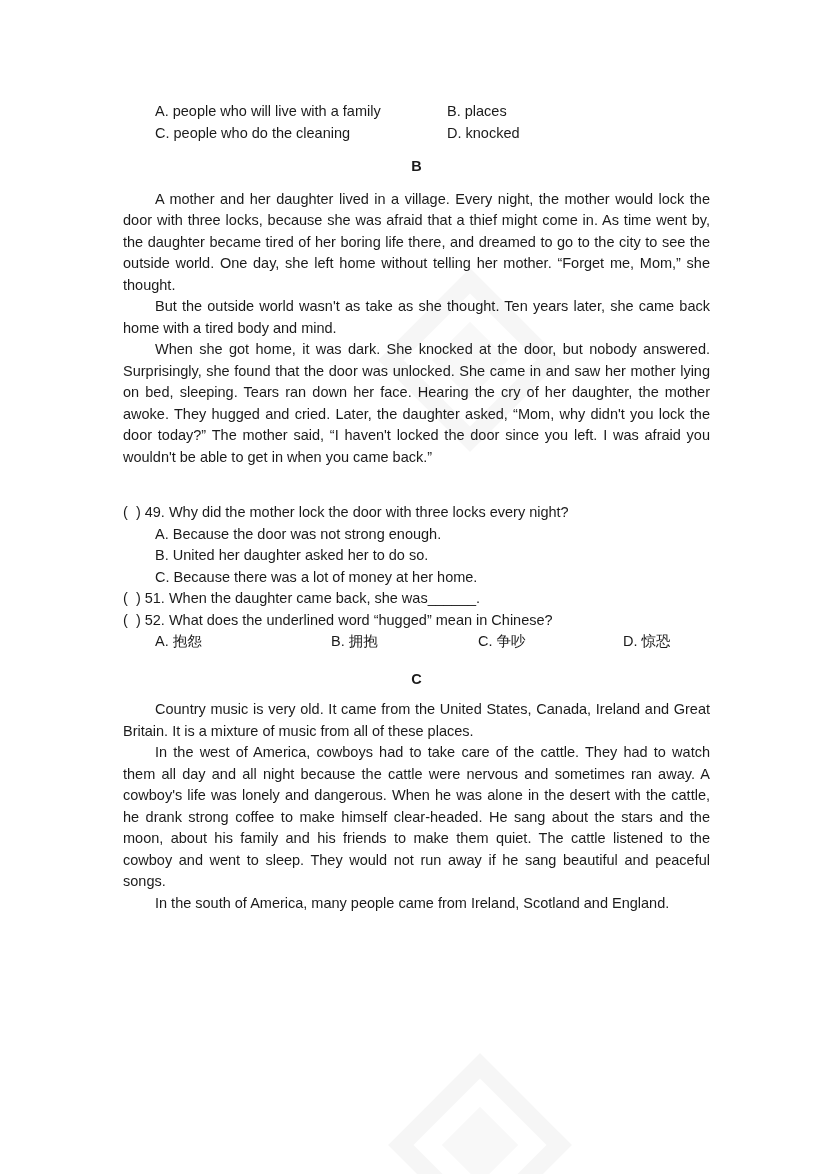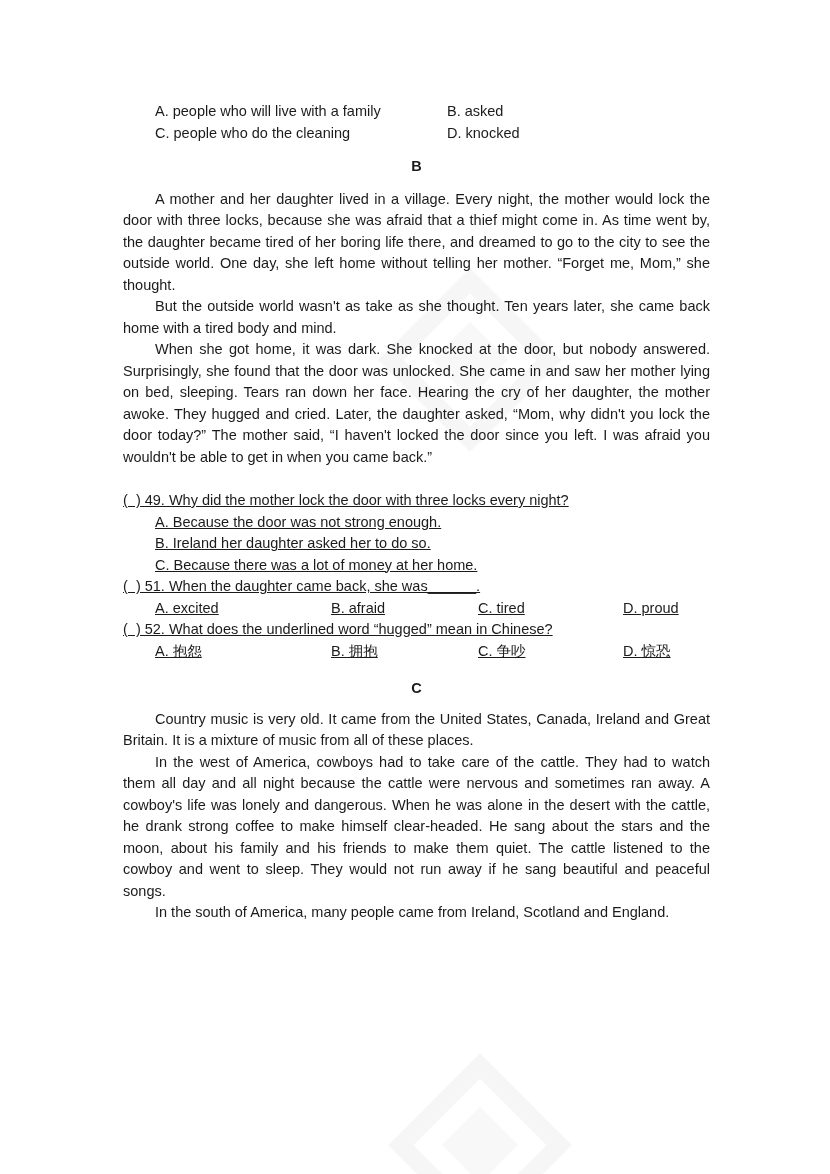--- a/index.html
+++ b/index.html
@@ -34,21 +34,21 @@
   }
   .section-heading.second {
     margin-top: 16px;
     margin-bottom: 9px;
   }
   .para {
     text-align: justify;
     text-indent: 32px;
   }
   .underline { }
-  .questions { margin-top: 22px; text-decoration: underline; }
+  .questions { margin-top: 34px; }
   .stem { white-space: pre-wrap; }
   .opt-stack .opt { margin-left: 32px; }
   .opt-row {
     margin-left: 32px;
     display: grid;
     grid-template-columns: 176px 147px 145px 1fr;
   }
   
   .watermark {
     position: absolute;
@@ -82,53 +82,47 @@
     <div class="wm-diamond"></div>
   </div>
   <div class="watermark wm-bottom">
     <div class="wm-diamond"></div>
   </div>
 
   <main class="content">
 
     <div class="opts-2col">
       <span class="opt">A. people who will live with a family</span>
-      <span class="opt">B. asked</span>
+      <span class="opt">B. places</span>
       <span class="opt">C. people who do the cleaning</span>
       <span class="opt">D. knocked</span>
     </div>
 
     <div class="section-heading">B</div>
 
     <p class="para">A mother and her daughter lived in a village. Every night, the mother would lock the door with three locks, because she was afraid that a thief might come in. As time went by, the daughter became tired of her boring life there, and dreamed to go to the city to see the outside world. One day, she left home without telling her mother. “Forget me, Mom,” she thought.</p>
     <p class="para">But the outside world wasn't as take as she thought. Ten years later, she came back home with a tired body and mind.</p>
     <p class="para"><span>When she got home, it was dark. She knocked at the door, but nobody answered. Surprisingly, she found that the door was unlocked. She came in and saw her mother lying on bed, sleeping. Tears ran down her face. Hearing the cry of her daughter, the mother awoke. They </span><span class="underline">hugged</span><span> and cried. Later, the daughter asked, “Mom, why didn't you lock the door today?” The mother said, “I haven't locked the door since you left. I was afraid you wouldn't be able to get in when you came back.”</span></p>
 
     <div class="questions">
 
       <div class="question">
         <div class="stem">(  ) 49. Why did the mother lock the door with three locks every night?</div>
         <div class="opt-stack">
           <div class="opt">A. Because the door was not strong enough.</div>
-          <div class="opt">B. Ireland her daughter asked her to do so.</div>
+          <div class="opt">B. United her daughter asked her to do so.</div>
           <div class="opt">C. Because there was a lot of money at her home.</div>
         </div>
       </div>
 
       <div class="question">
       </div>
 
       <div class="question">
         <div class="stem">(  ) 51. When the daughter came back, she was______.</div>
-        <div class="opt-row">
-          <span class="opt">A. excited</span>
-          <span class="opt">B. afraid</span>
-          <span class="opt">C. tired</span>
-          <span class="opt">D. proud</span>
-        </div>
       </div>
 
       <div class="question">
         <div class="stem">(  ) 52. What does the underlined word “hugged” mean in Chinese?</div>
         <div class="opt-row">
           <span class="opt">A. 抱怨</span>
           <span class="opt">B. 拥抱</span>
           <span class="opt">C. 争吵</span>
           <span class="opt">D. 惊恐</span>
         </div>

